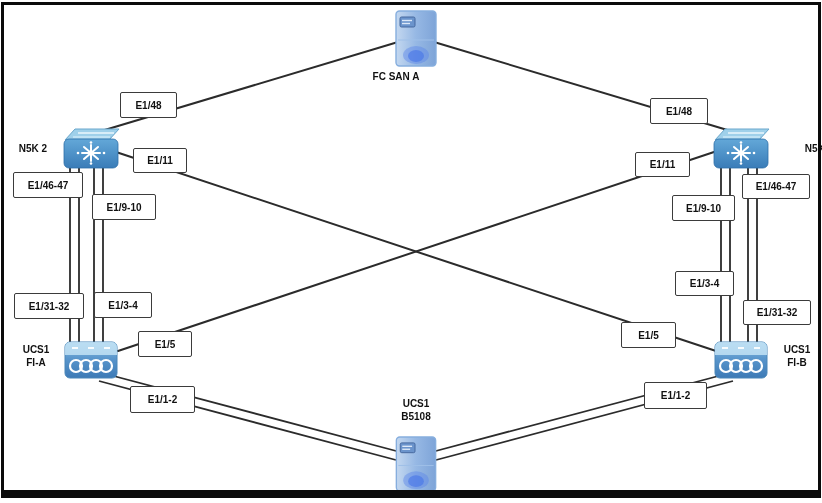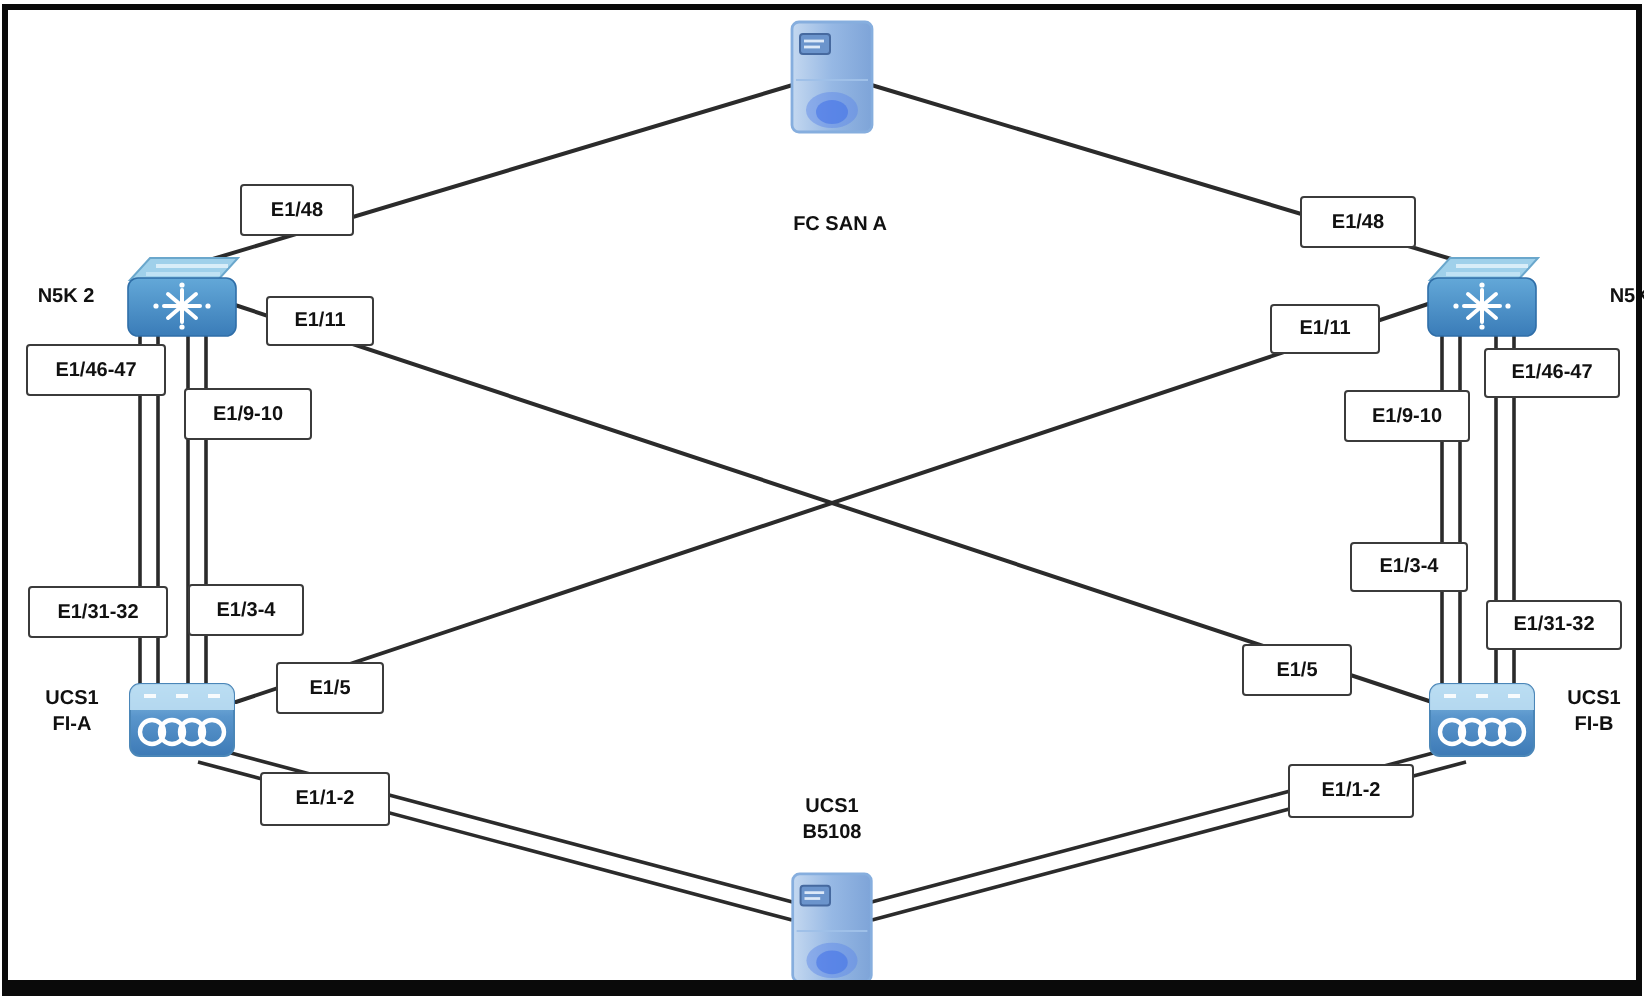--- a/index.html
+++ b/index.html
@@ -25,21 +25,21 @@
     text-align:center;line-height:1.25;
   }
   
   #icon-fcsan {left:395px;top:10px;width:42px;height:57px;}
   #icon-n5k1  {left:62px;top:126px;width:58px;height:44px;}
   #icon-n5k2  {left:712px;top:126px;width:58px;height:44px;}
   #icon-fia   {left:64px;top:338px;width:54px;height:42px;}
   #icon-fib   {left:714px;top:338px;width:54px;height:42px;}
   #icon-b5108 {left:395px;top:436px;width:42px;height:56px;}
   
-  #lbl-fcsan {left:384px;top:71px;width:72px;margin-top:36px;}
+  #lbl-fcsan {left:360px;top:71px;width:72px;}
   #lbl-n5k1  {left:8px;top:143px;width:50px;}
   #lbl-n5k2  {left:796px;top:143px;width:46px;}
   #lbl-fia   {left:12px;top:344px;width:48px;}
   #lbl-fib   {left:774px;top:344px;width:46px;}
   #lbl-b5108 {left:385px;top:398px;width:62px;}
   
   #p-n5k1-e48   {left:120px;top:92px; width:57px;height:26px;}
   #p-n5k2-e48   {left:650px;top:98px; width:58px;height:26px;}
   #p-n5k1-e11   {left:133px;top:148px;width:54px;height:25px;}
   #p-n5k2-e11   {left:635px;top:152px;width:55px;height:25px;}

